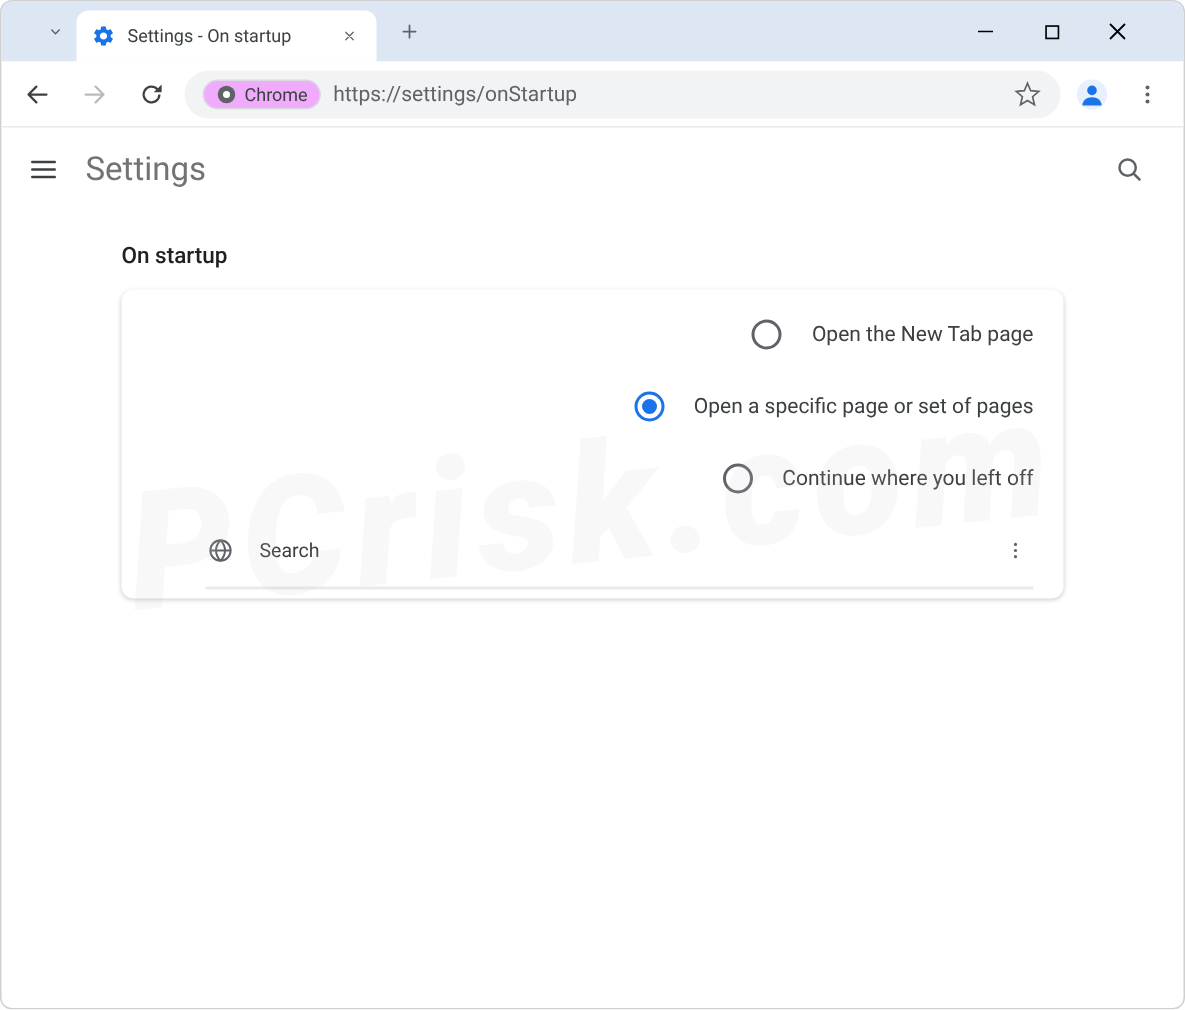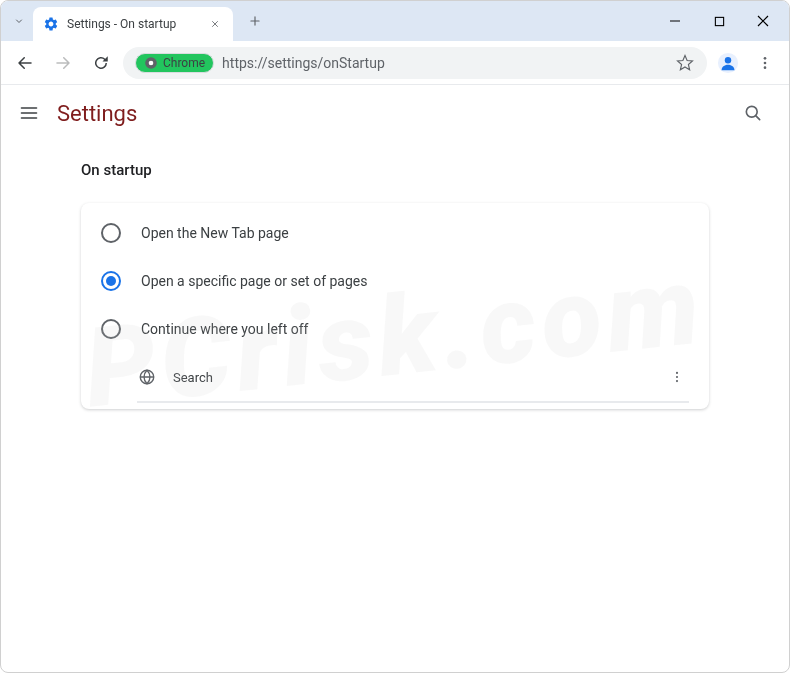--- a/index.html
+++ b/index.html
@@ -2,53 +2,53 @@
 <html><head>
   <meta charset="utf-8">
   <style>
     * { margin: 0; padding: 0; box-sizing: border-box; font-family: 'Segoe UI', Roboto, Arial, sans-serif; }
     body { width: 790px; height: 673px; background: #fff; overflow: hidden; position: relative; }
     
     
     .window-frame { width: 100%; height: 100%; border: 1px solid #d0d0d0; border-radius: 8px; overflow: hidden; background: #fff; display: flex; flex-direction: column; }
     
     
-    .titlebar { height: 40px; background: #dde7f4; display: flex; align-items: center; padding: 0 4px; }
+    .titlebar { height: 40px; background: #dde7f4; display: flex; align-items: center; padding: 0 22px; }
     .tab-dropdown { width: 28px; height: 28px; display: flex; align-items: center; justify-content: center; cursor: pointer; }
     .tab { background: #fff; border-radius: 8px 8px 0 0; height: 34px; margin-top: 6px; display: flex; align-items: center; padding: 0 10px; min-width: 200px; gap: 8px; }
     .tab-favicon { width: 16px; height: 16px; display: flex; align-items: center; justify-content: center; }
     .tab-title { font-size: 12px; color: #3c4043; flex: 1; white-space: nowrap; overflow: hidden; text-overflow: ellipsis; }
     .tab-close { width: 16px; height: 16px; display: flex; align-items: center; justify-content: center; cursor: pointer; }
     .new-tab-btn { width: 28px; height: 28px; display: flex; align-items: center; justify-content: center; cursor: pointer; margin-left: 8px; }
     .spacer { flex: 1; }
     .win-btn { width: 44px; height: 40px; display: flex; align-items: center; justify-content: center; cursor: pointer; }
     
     
     .toolbar { height: 44px; background: #fff; display: flex; align-items: center; padding: 0 8px; gap: 6px; border-bottom: 1px solid #e8eaed; }
     .nav-btn { width: 32px; height: 32px; display: flex; align-items: center; justify-content: center; border-radius: 50%; cursor: pointer; }
     .nav-btn.disabled { opacity: 0.35; cursor: default; }
     .omnibox { flex: 1; height: 32px; background: #f1f3f4; border-radius: 16px; display: flex; align-items: center; padding: 0 12px; gap: 8px; }
-    .chrome-chip { background: #22c55e; border: 1px solid #dadce0; border-radius: 12px; padding: 2px 8px; display: flex; align-items: center; gap: 5px; font-size: 12px; color: #3c4043; }
+    .chrome-chip { background: #f0abfc; border: 1px solid #dadce0; border-radius: 12px; padding: 2px 8px; display: flex; align-items: center; gap: 5px; font-size: 12px; color: #3c4043; }
     .omnibox-url { font-size: 14px; color: #5f6368; }
     .star-btn { margin-left: auto; width: 20px; height: 20px; display: flex; align-items: center; justify-content: center; cursor: pointer; }
     .profile-btn { width: 30px; height: 30px; border-radius: 50%; display: flex; align-items: center; justify-content: center; cursor: pointer; }
     .menu-btn { width: 32px; height: 32px; display: flex; align-items: center; justify-content: center; cursor: pointer; }
     
     
     .settings-header { height: 56px; display: flex; align-items: center; padding: 0 16px; gap: 16px; }
     .hamburger { width: 24px; height: 24px; display: flex; align-items: center; justify-content: center; cursor: pointer; }
-    .settings-title { font-size: 22px; color: #7f1d1d; }
+    .settings-title { font-size: 22px; color: #737373; }
     .search-settings-btn { width: 40px; height: 40px; display: flex; align-items: center; justify-content: center; cursor: pointer; }
     
     
     .content { flex: 1; padding: 20px 80px; }
-    .section-title { font-size: 15px; color: #202124; margin-bottom: 24px; font-weight: 500; }
+    .section-title { font-size: 15px; color: #202124; margin-bottom: 14px; font-weight: 500; }
     .card { background: #fff; border-radius: 8px; box-shadow: 0 1px 3px rgba(60,64,67,0.25); padding: 6px 0; }
     
-    .radio-row { display: flex; align-items: center; padding: 14px 20px; gap: 20px; cursor: pointer; }
+    .radio-row { display: flex; align-items: center; padding: 14px 20px; gap: 20px; cursor: pointer; justify-content: flex-end; }
     .radio-outer { width: 20px; height: 20px; border: 2px solid #5f6368; border-radius: 50%; display: flex; align-items: center; justify-content: center; flex-shrink: 0; }
     .radio-outer.selected { border-color: #1a73e8; }
     .radio-inner { width: 10px; height: 10px; background: #1a73e8; border-radius: 50%; }
     .radio-label { font-size: 14px; color: #3c4043; }
     
     .sub-section { padding: 0 20px 0 56px; }
     .page-row { display: flex; align-items: center; padding: 12px 0; gap: 16px; }
     .page-favicon { width: 20px; height: 20px; display: flex; align-items: center; justify-content: center; color: #5f6368; flex-shrink: 0; }
     .page-info { flex: 1; display: flex; flex-direction: row; gap: 2px; }
     .page-name { font-size: 13px; color: #3c4043; }

